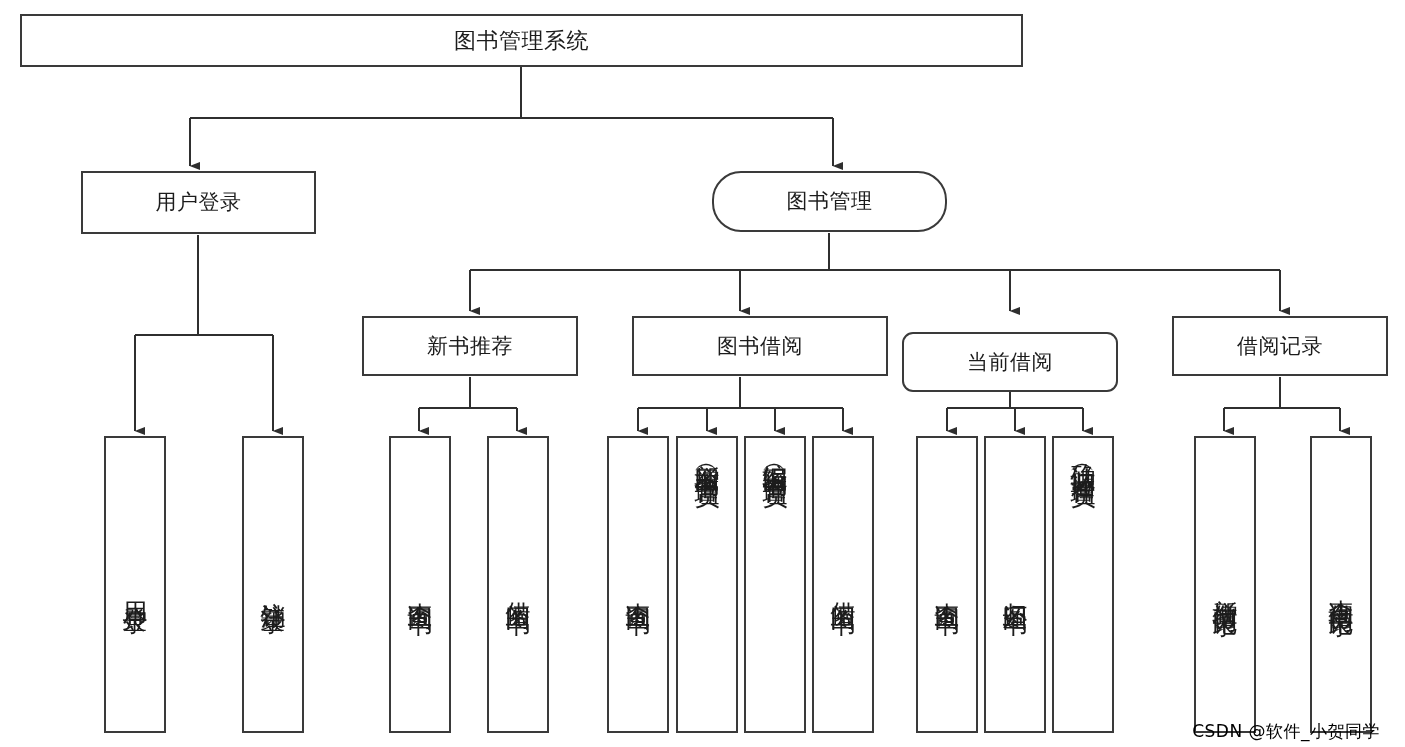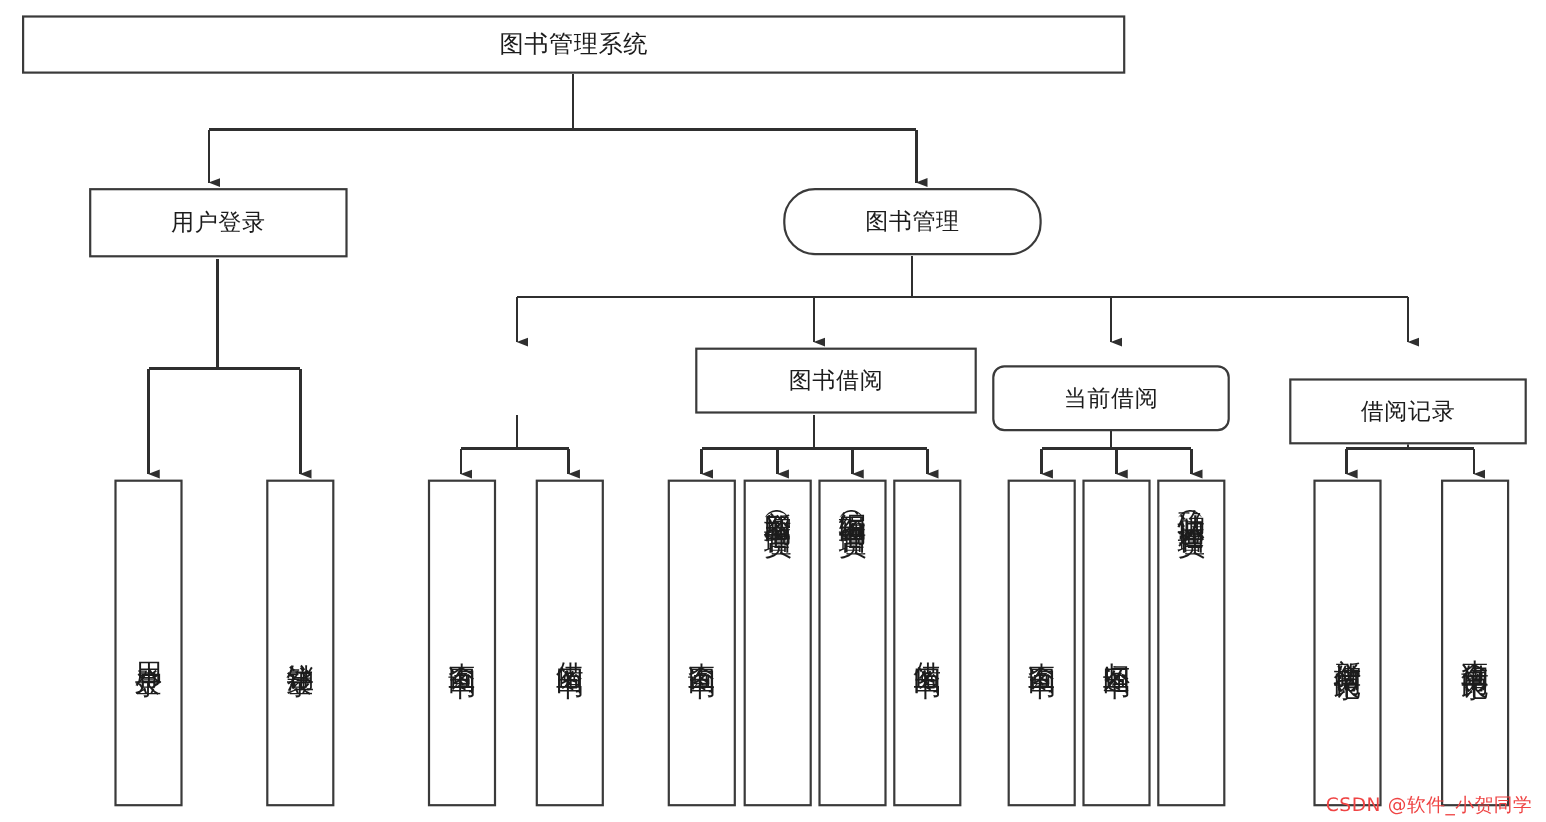--- a/index.html
+++ b/index.html
@@ -62,24 +62,24 @@
     font-size: 25px;
     letter-spacing: 3px;
     line-height: 1;
     white-space: nowrap;
   }
   .node.vert.mid .node-label {
     align-self: center;
   }
   #watermark {
     position: absolute;
-    right: 12px;
+    right: 25px;
     bottom: 4px;
     font-size: 17px;
-    color: #ef4444;
+    color: #000000;
     letter-spacing: 0.5px;
     white-space: nowrap;
     user-select: none;
   }
 </style>
 </head>
 <body>
 
 <div id="diagram-root">
 
@@ -137,27 +137,30 @@
     <span class="node-label">图书管理系统</span>
   </div>
 
   <div class="node horiz" style="left:81px; top:171px; width:235px; height:63px;">
     <span class="node-label">用户登录</span>
   </div>
   <div class="node horiz" style="left:712px; top:171px; width:235px; height:61px;border-radius:29px;">
     <span class="node-label">图书管理</span>
   </div>
 
+  <div class="node horiz" style="left:362px; top:316px; width:216px; height:60px;">
+    <span class="node-label">新书推荐</span>
+  </div>
   <div class="node horiz" style="left:632px; top:316px; width:256px; height:60px;">
     <span class="node-label">图书借阅</span>
   </div>
   <div class="node horiz" style="left:902px; top:332px; width:216px; height:60px;border-radius:11px;">
     <span class="node-label">当前借阅</span>
   </div>
-  <div class="node horiz" style="left:1172px; top:316px; width:216px; height:60px;margin-top:28px;">
+  <div class="node horiz" style="left:1172px; top:316px; width:216px; height:60px;">
     <span class="node-label">借阅记录</span>
   </div>
 
   <div class="node vert mid" style="left:104px; top:436px; width:62px; height:297px;">
     <span class="node-label">用户登录</span>
   </div>
   <div class="node vert mid" style="left:242px; top:436px; width:62px; height:297px;">
     <span class="node-label">注销登录</span>
   </div>
 

